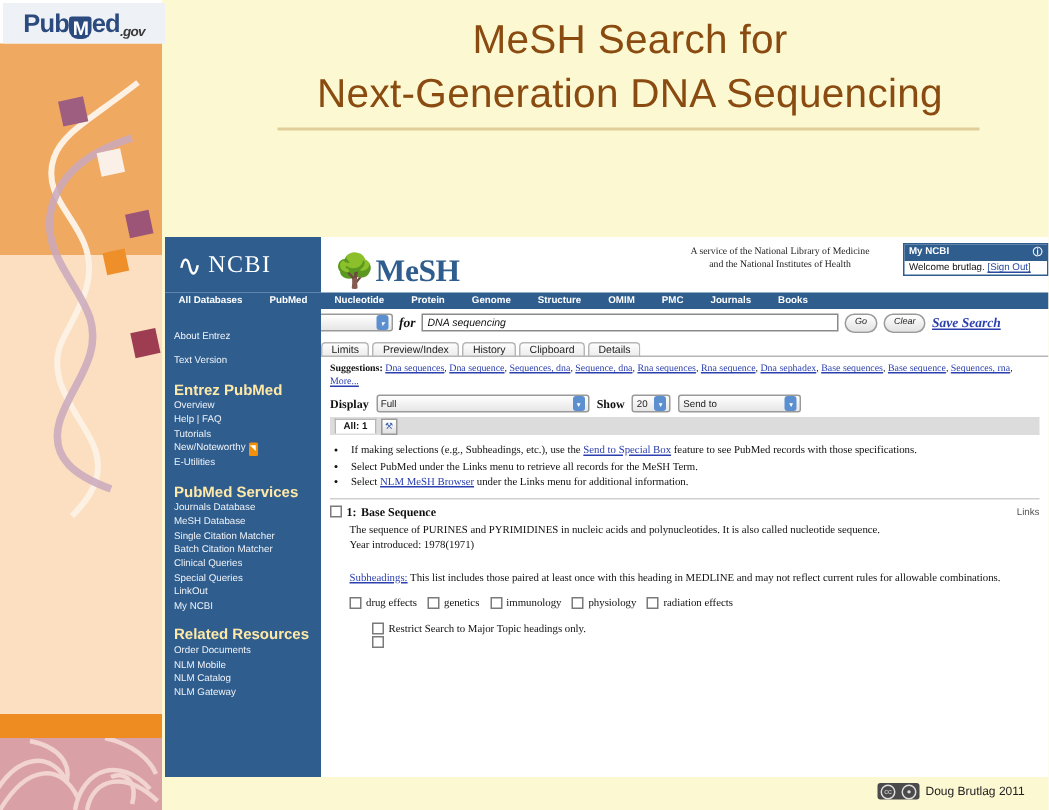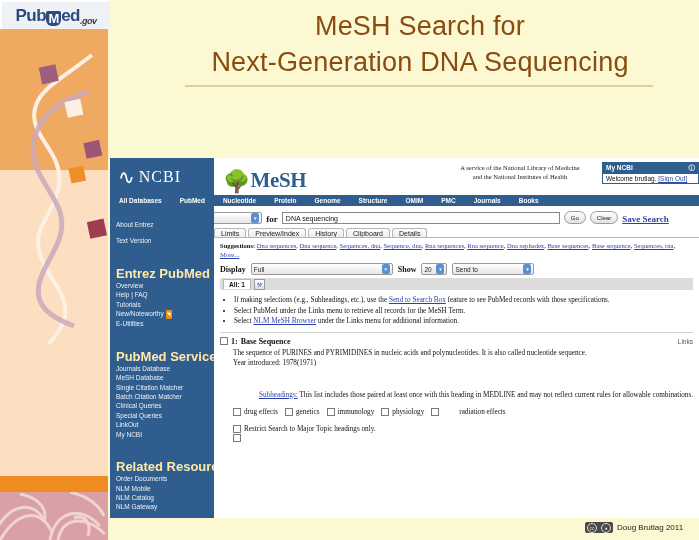--- a/index.html
+++ b/index.html
@@ -55,21 +55,21 @@
   #myncbi .hdr{background:#2e5d8e;color:#fff;font-weight:bold;padding:1px 3px;display:flex;justify-content:space-between;
      font-family:"Liberation Sans",sans-serif;font-size:6.5px;}
   #myncbi .bod{padding:1px 3px;color:#111;font-family:"Liberation Sans",sans-serif;font-size:6.5px;}
   #myncbi .bod a{color:#2b4a9e;}
 
   #navbar{position:absolute;left:0;top:37px;width:589px;height:11px;background:#2e5d8e;
      display:flex;align-items:center;font-family:"Liberation Sans",sans-serif;}
   #navbar .ni{color:#fff;font-size:6.5px;font-weight:bold;padding:0 9px;white-space:nowrap;}
 
   #searchrow{position:absolute;left:0;top:48px;width:589px;height:18px;background:#fff;
-     display:flex;align-items:flex-end;padding-left:4px;box-sizing:border-box;gap:4px;}
+     display:flex;align-items:center;padding-left:4px;box-sizing:border-box;gap:4px;font-style:italic;}
   #searchrow .lbl{font-family:"Liberation Serif",serif;font-weight:bold;font-size:9px;color:#111;}
   .selbox{border:1px solid #9a9a9a;border-radius:2px;background:linear-gradient(#fff,#e6e6e6);
      height:12px;display:flex;align-items:center;font-size:6.5px;color:#222;
      font-family:"Liberation Sans",sans-serif;padding:0 2px;box-sizing:border-box;}
   .selbox .arrow{margin-left:auto;width:8px;height:10px;background:#5b8fd0;color:#fff;font-size:5px;
      display:flex;align-items:center;justify-content:center;border-radius:2px;}
   #qinput{border:1px solid #8a8a8a;background:#fff;height:12px;width:278px;font-size:7px;
      display:flex;align-items:center;padding-left:3px;box-sizing:border-box;color:#111;
      font-family:"Liberation Sans",sans-serif;}
   .pillbtn{border:1px solid #9a9a9a;border-radius:7px;background:linear-gradient(#fff,#e2e2e2);
@@ -80,21 +80,21 @@
 
   #tabrow{position:absolute;left:104px;top:66px;width:485px;height:14px;display:flex;align-items:flex-end;gap:2px;}
   .tab{border:1px solid #b6b6b6;border-bottom:none;border-radius:3px 3px 0 0;
      background:linear-gradient(#fdfdfd,#ebebeb);padding:1px 6px;font-size:7px;color:#222;
      font-family:"Liberation Sans",sans-serif;}
   #tabline{position:absolute;left:104px;top:79px;width:485px;height:1px;background:#b6b6b6;}
 
   #sidebar{position:absolute;left:0;top:48px;width:104px;height:312px;background:#2e5d8e;
      font-family:"Liberation Sans",sans-serif;color:#fff;padding:14px 0 0 6px;box-sizing:border-box;}
   #sidebar .sb{font-size:6.5px;line-height:9.4px;color:#eef2f7;white-space:nowrap;}
-  #sidebar .grp{font-size:13px;font-weight:bold;color:#ffe9a8;margin-top:20px;white-space:nowrap;}
+  #sidebar .grp{font-size:10px;font-weight:bold;color:#ffe9a8;margin-top:9px;white-space:nowrap;}
   #sidebar .gap{height:7px;}
   #sidebar .rss{display:inline-block;background:#f0900c;color:#fff;font-size:5px;padding:0 1px;margin-left:2px;border-radius:1px;}
 
   #content{position:absolute;left:104px;top:80px;width:485px;height:280px;background:#fff;
      font-family:"Liberation Serif",serif;color:#111;padding:3px 6px 0 6px;box-sizing:border-box;}
   #sugg{font-size:6.6px;line-height:9px;color:#111;}
   #sugg a{color:#2b3fae;}
   #disprow{display:flex;align-items:center;gap:5px;margin-top:4px;}
   #disprow .lbl{font-weight:bold;font-size:8px;}
   #allbar{margin-top:3px;height:12px;background:#dcdcdc;display:flex;align-items:center;gap:3px;padding-left:3px;}
@@ -103,24 +103,24 @@
   #allbar .gico{width:9px;height:9px;border:1px solid #9a9a9a;background:linear-gradient(#fff,#e0e0e0);
      display:flex;align-items:center;justify-content:center;font-size:6px;color:#3a5ea8;}
   ul#bullets{margin:5px 0 0 0;padding-left:14px;font-size:7.2px;line-height:10.5px;}
   ul#bullets a{color:#2b3fae;}
   #rule1{height:1px;background:#cfcfcf;margin:5px 0 4px 0;}
   #rec-head{display:flex;align-items:center;font-size:8px;font-weight:bold;gap:3px;}
   #rec-head .links{margin-left:auto;font-family:"Liberation Sans",sans-serif;
      font-size:6.5px;font-weight:normal;color:#555;}
   .cbx{width:6px;height:6px;border:1px solid #7a7a7a;background:#fff;display:inline-block;flex:none;}
   #rec-body{margin-left:13px;font-size:7.2px;line-height:10px;margin-top:2px;}
-  #subh{margin-left:13px;font-size:7.2px;line-height:10px;margin-top:22px;text-align:right;}
+  #subh{margin-left:13px;font-size:7.2px;line-height:10px;margin-top:12px;}
   #subh a{color:#2b3fae;}
   #subopts{margin-left:13px;margin-top:8px;display:flex;align-items:center;gap:3px;font-size:7.2px;}
-  #restrict{margin-left:13px;margin-top:8px;font-size:7.2px;line-height:10.5px;}
+  #restrict{margin-left:28px;margin-top:8px;font-size:7.2px;line-height:10.5px;}
   #restrict .line{display:flex;align-items:center;gap:3px;}
 
   
   #credit{position:absolute;left:585px;top:522px;display:flex;align-items:center;gap:4px;justify-content:space-between;}
   #credit .cc{width:28px;height:11px;background:#4a4a4a;border-radius:2px;display:flex;
      align-items:center;justify-content:space-around;}
   #credit .cc span{width:8px;height:8px;border-radius:50%;border:1px solid #ddd;color:#ddd;
      font-size:5px;display:flex;align-items:center;justify-content:center;}
   #credit .ct{font-family:"Liberation Sans",sans-serif;font-size:8px;color:#222;}
 </style>
@@ -291,21 +291,21 @@
           <span class="arrow">▾</span>
         </div>
       </div>
 
       <div id="allbar">
         <div class="atab">All: 1</div>
         <div class="gico">⚒</div>
       </div>
 
       <ul id="bullets">
-          <li>If making selections (e.g., Subheadings, etc.), use the <a href="#">Send to Search Box</a> feature to see PubMed records with those specifications.</li>
+          <li>If making selections (e.g., Subheadings, etc.), use the <a href="#">Send to Special Box</a> feature to see PubMed records with those specifications.</li>
           <li>Select PubMed under the Links menu to retrieve all records for the MeSH Term.</li>
           <li>Select <a href="#">NLM MeSH Browser</a> under the Links menu for additional information.</li>
         </ul>
 
       <div id="rule1"></div>
 
       <div id="rec-head">
         <span class="cbx"></span>
         <span>1:</span>
         <span>Base Sequence</span>
@@ -331,21 +331,21 @@
             <span>genetics</span>
           </span>
           <span style="display: flex; align-items: center; gap: 3px; margin-right: 4px;">
             <span class="cbx"></span>
             <span>immunology</span>
           </span>
           <span style="display: flex; align-items: center; gap: 3px; margin-right: 4px;">
             <span class="cbx"></span>
             <span>physiology</span>
           </span>
-          <span style="display: flex; align-items: center; gap: 20px; margin-right: 4px;">
+          <span style="display: flex; align-items: center; gap: 3px; margin-right: 4px;">
             <span class="cbx"></span>
             <span>radiation effects</span>
           </span>
         </div>
 
       <div id="restrict">
         <div class="line">
           <span class="cbx"></span>
           <span>Restrict Search to Major Topic headings only.</span>
         </div>

